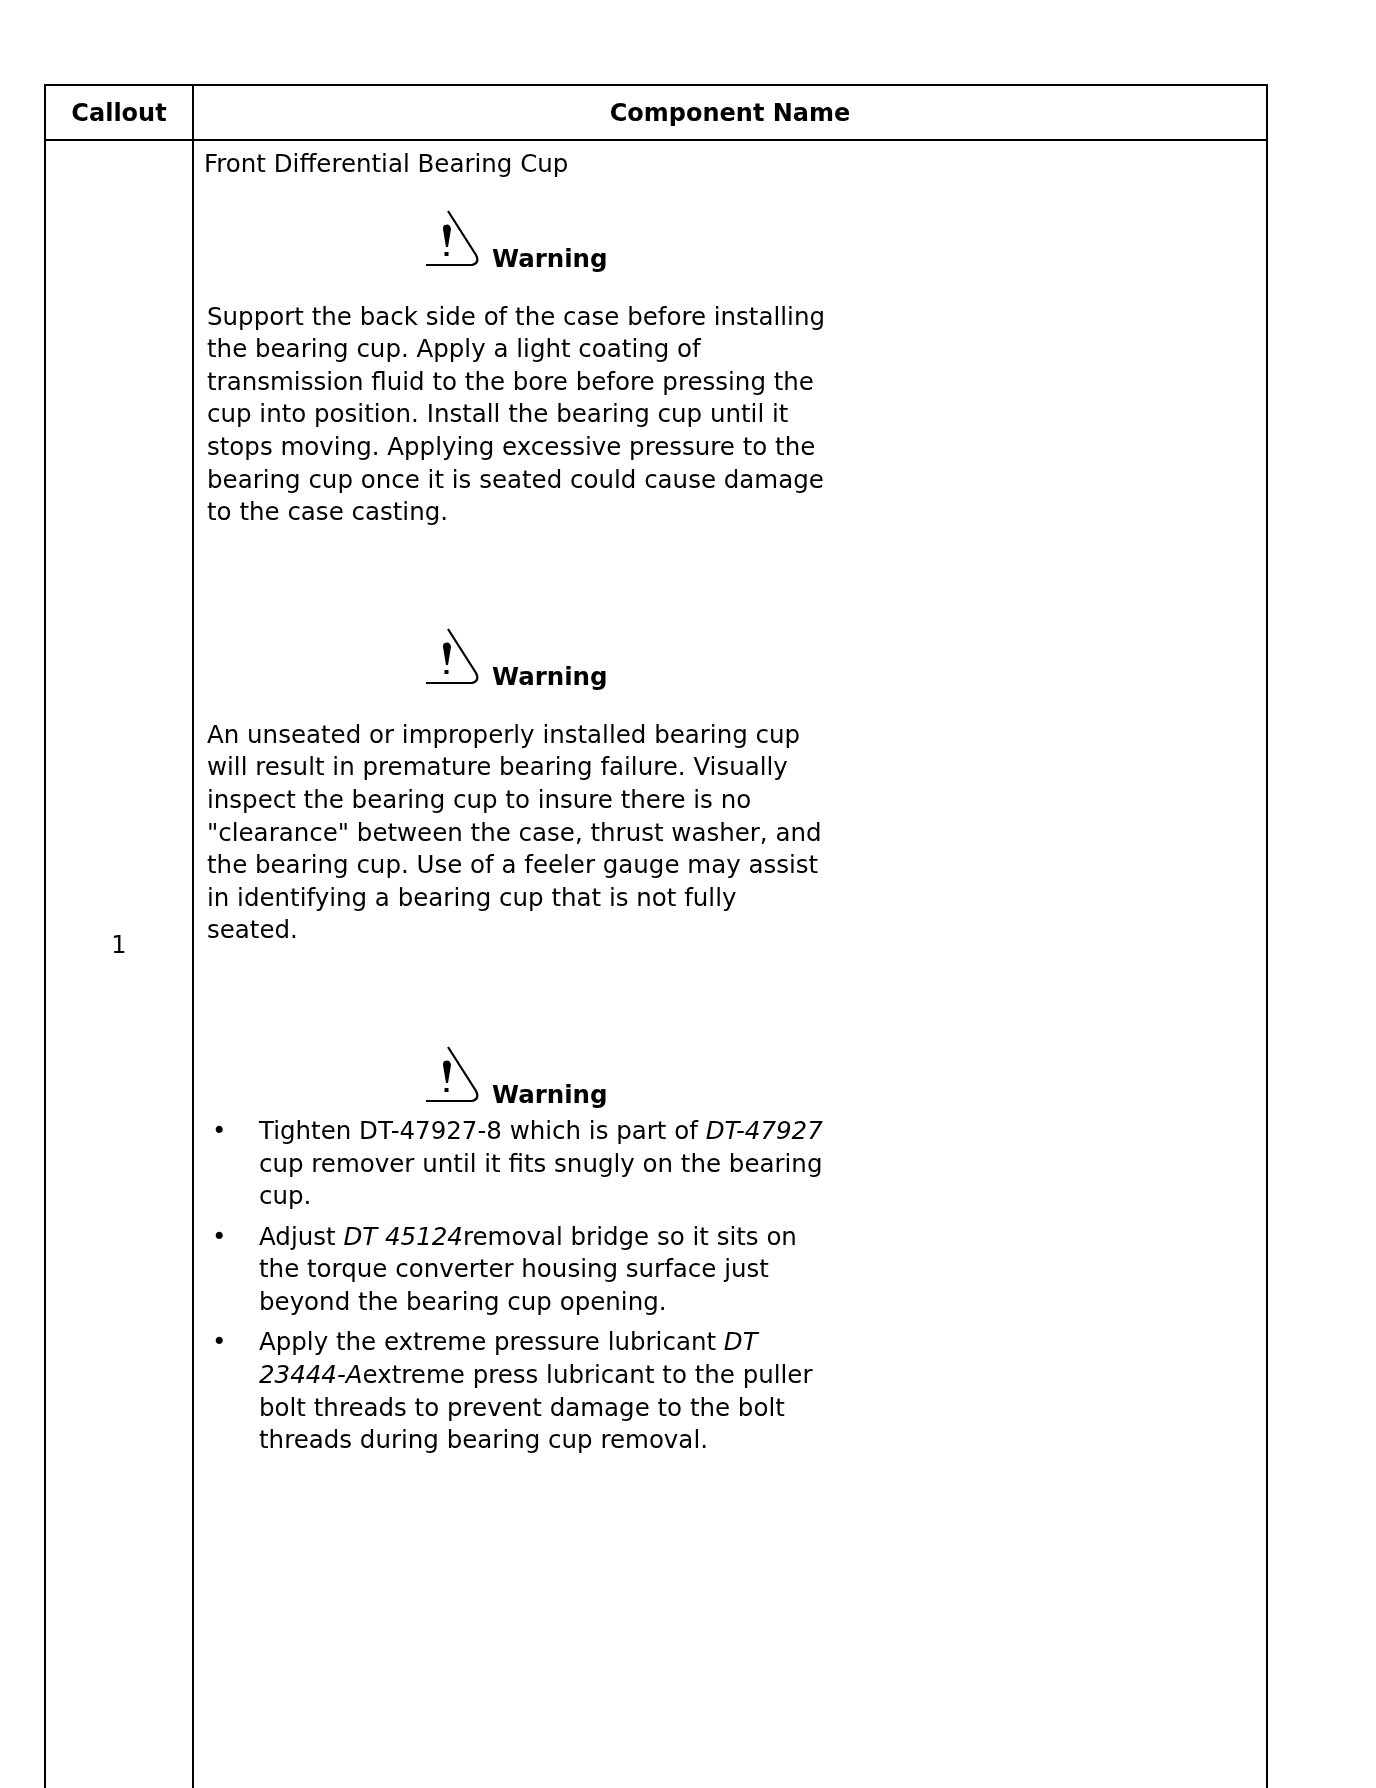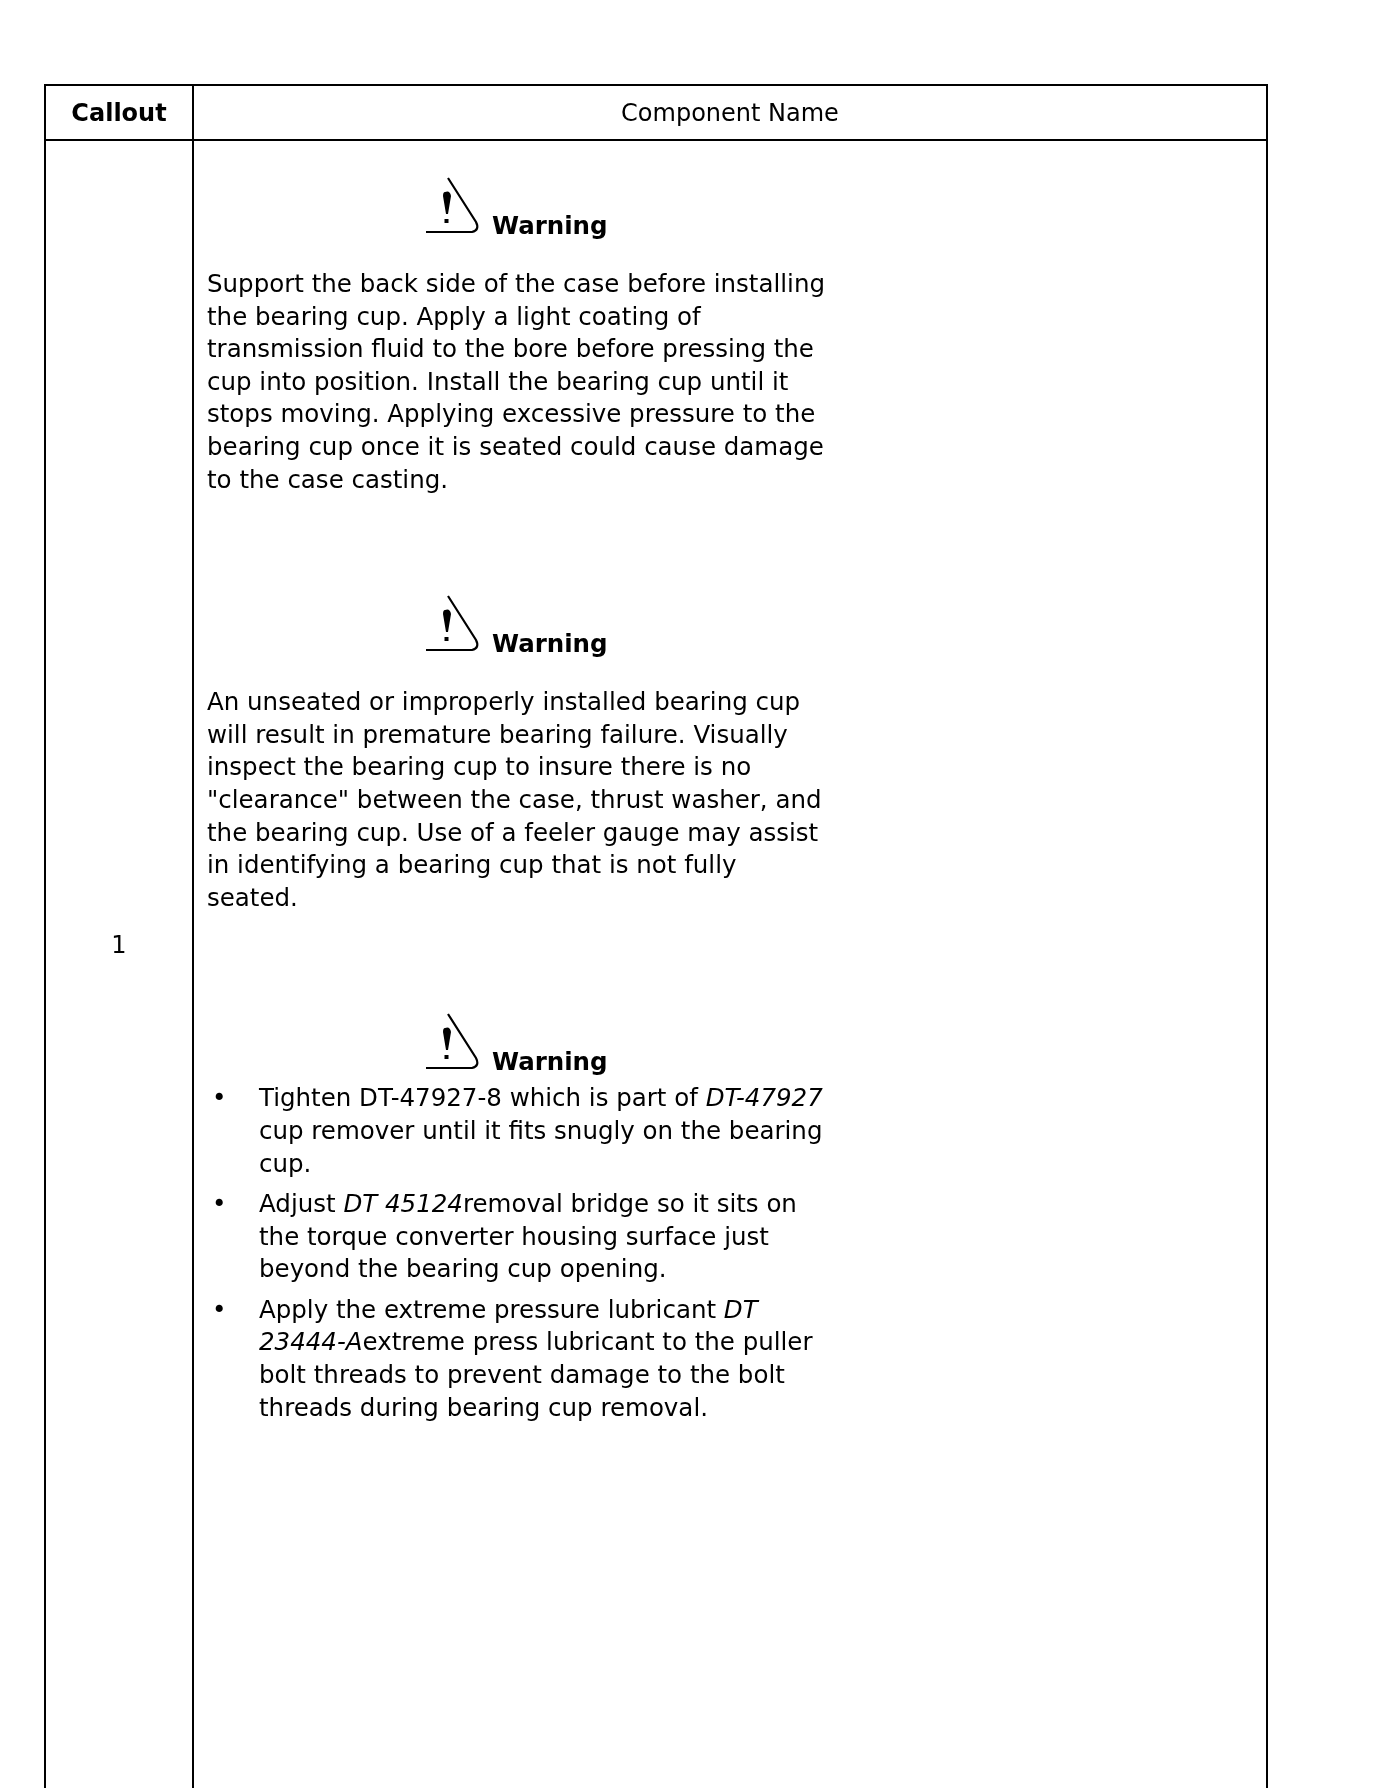--- a/index.html
+++ b/index.html
@@ -8,21 +8,21 @@
   .table { position: absolute; left: 44px; top: 84px; width: 1224px; height: 1720px;
            border: 2px solid #000; border-bottom: none; box-sizing: border-box; }
   .hdr { position: absolute; left: 0; top: 0; width: 100%; height: 55px;
          border-bottom: 2px solid #000000; box-sizing: border-box; }
   .col-div { position: absolute; left: 146px; top: 0; width: 2px; height: 100%; background: #000; }
   .hdr-callout { position: absolute; left: 0; top: 0; width: 146px; height: 53px;
                  display: flex; align-items: center; justify-content: center;
                  font-weight: bold; font-size: 24px; }
   .hdr-name { position: absolute; left: 148px; right: 0; top: 0; height: 53px;
               display: flex; align-items: center; justify-content: center;
-              font-weight: normal; font-size: 24px; }
+              font-weight: bold; font-size: 24px; }
   .callout-num { position: absolute; left: 0; width: 146px; top: 845px; text-align: center;
                  font-size: 24px; }
   .content { position: absolute; left: 158px; top: 62px; width: 630px; font-size: 24.5px;
              line-height: 32.6px; }
   .title { margin: 0 0 0 0; }
   .warn-head { height: 62px; margin-top: 28px; position: relative; }
   .warn-head svg { position: absolute; left: 222px; top: 0; }
   .warn-head .wlabel { position: absolute; left: 288px; top: 34px; font-weight: bold; font-size: 24.5px; }
   .para { margin: 0; padding-left: 3px; }
   .p1 { margin-top: 30px; }
@@ -39,20 +39,21 @@
 <div class="table">
   <div class="hdr">
     <div class="hdr-callout">Callout</div>
     <div class="hdr-name">Component Name</div>
   </div>
   <div class="col-div"></div>
 
   <div class="callout-num">1</div>
 
   <div class="content">
+    <div class="title">Front Differential Bearing Cup</div>
 
     <div class="warn-head">
       <svg width="60" height="62" viewBox="0 0 60 62">
         <path d="M22 2 L50 46 Q54 54 46 56 L0 56" fill="none" stroke="#000" stroke-width="2.2"></path>
         <path d="M19 16 Q24 14 25 20 L22 38 L20 38 L17 20 Q17 16 19 16 Z" fill="#000"></path>
         <rect x="18.5" y="43" width="4" height="4" fill="#000"></rect>
       </svg>
       <span class="wlabel">Warning</span>
     </div>
     <p class="para p1">Support the back side of the case before installing the bearing cup. Apply a light coating of transmission fluid to the bore before pressing the cup into position. Install the bearing cup until it stops moving. Applying excessive pressure to the bearing cup once it is seated could cause damage to the case casting.</p>

